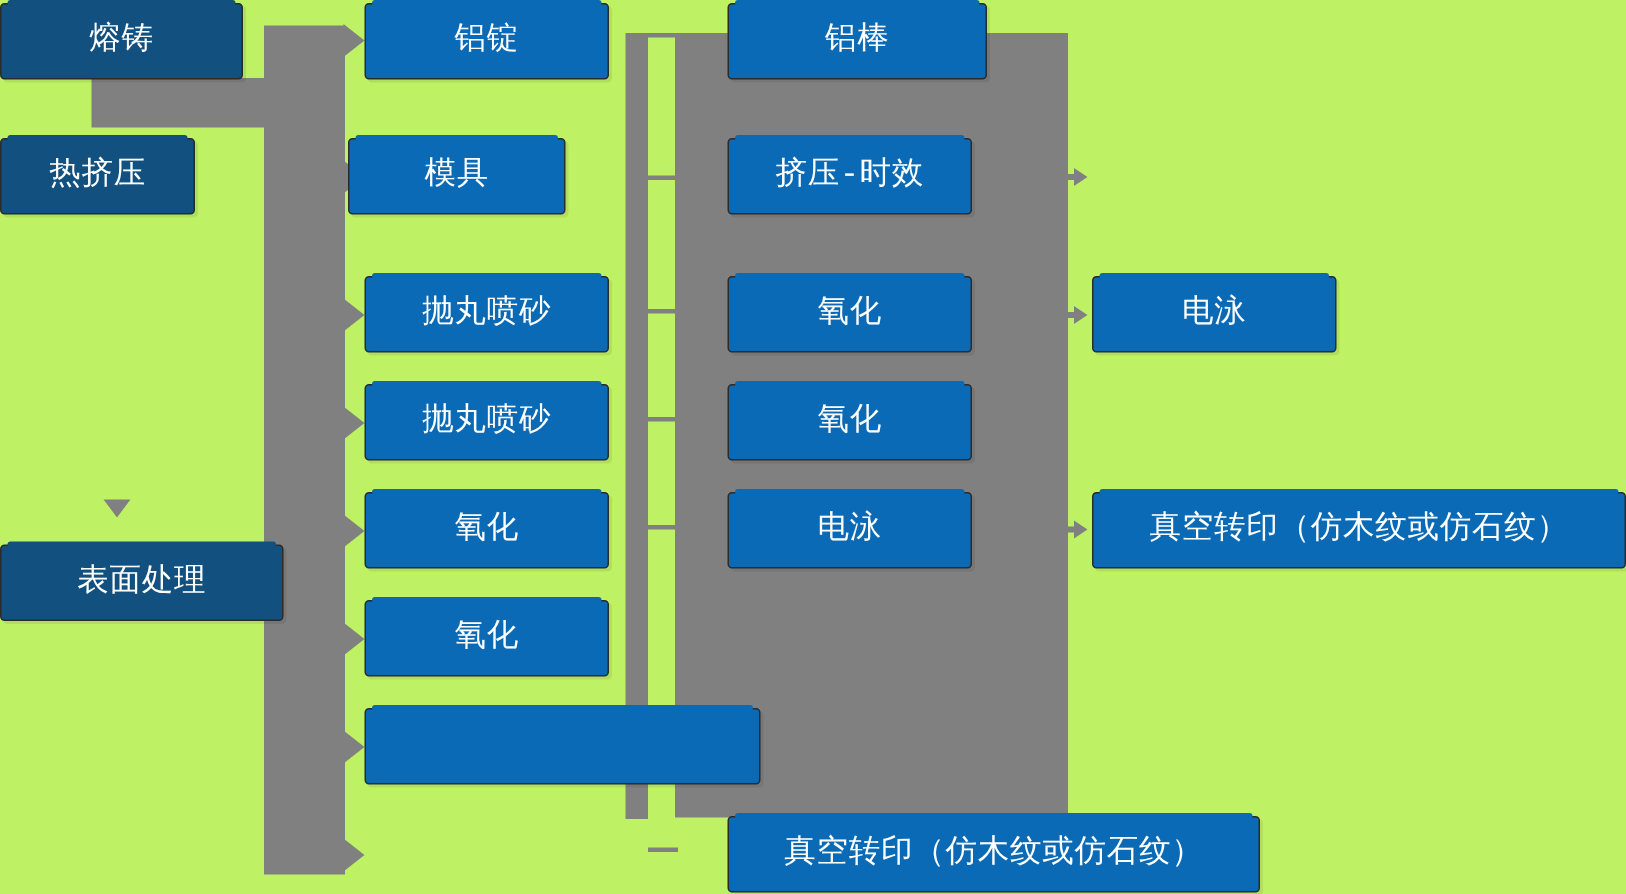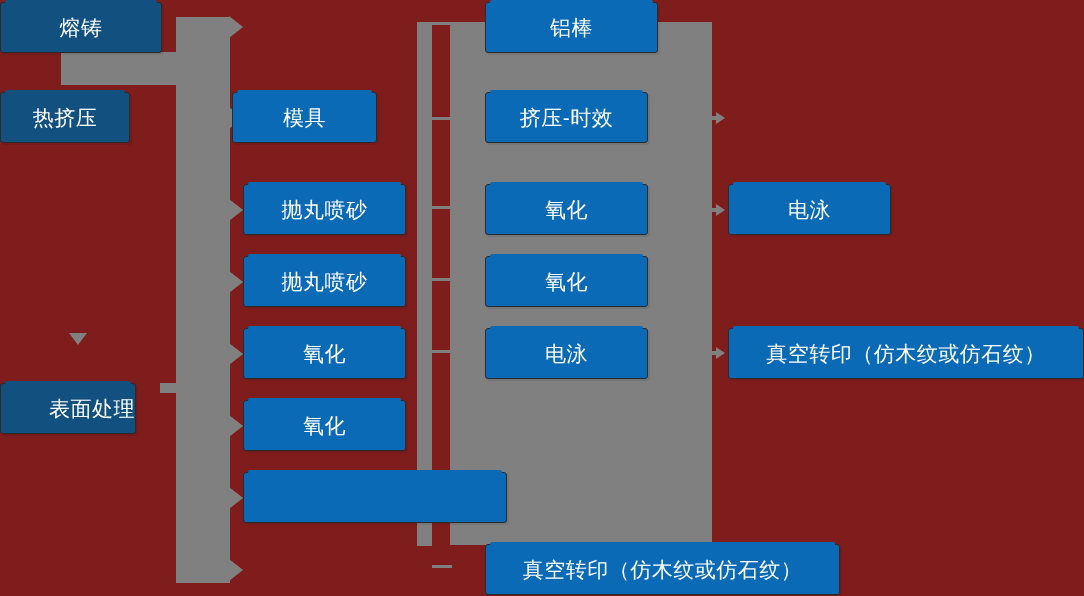--- a/index.html
+++ b/index.html
@@ -4,23 +4,23 @@
 <style>
   html, body {
     margin: 0;
     padding: 0;
     background: #ffffff;
   }
   #canvas {
     position: relative;
     width: 1084px;
     height: 596px;
-    background: #7f1d1d;
+    background: #bef264;
     overflow: hidden;
-    font-family: Liberation Sans, sans-serif;
+    font-family: Liberation Mono, monospace;
   }
   
   .gray {
     position: absolute;
     background: #808080;
   }
   .gray-arrow-right {
     position: absolute;
     width: 0;
     height: 0;
@@ -125,25 +125,29 @@
   <div class="box dark" style="left:0px; top:2px; width:162px; height:51px;">
     <span class="hl"></span>
     <span class="lbl">熔铸</span>
   </div>
 
   <div class="box dark" style="left:0px; top:92px; width:130px; height:51px;">
     <span class="hl"></span>
     <span class="lbl">热挤压</span>
   </div>
 
-  <div class="box dark" style="left:0px; top:383px; width:136px; height:51px;justify-content:flex-end;">
+  <div class="box dark" style="left:0px; top:363px; width:189px; height:51px;">
     <span class="hl"></span>
     <span class="lbl">表面处理</span>
   </div>
 
+  <div class="box light" style="left:243px; top:2px; width:163px; height:51px;">
+    <span class="hl"></span>
+    <span class="lbl">铝锭</span>
+  </div>
 
   <div class="box light" style="left:232px; top:92px; width:145px; height:51px;">
     <span class="hl"></span>
     <span class="lbl">模具</span>
   </div>
 
   <div class="box light" style="left:243px; top:184px; width:163px; height:51px;">
     <span class="hl"></span>
     <span class="lbl">抛丸喷砂</span>
   </div>

